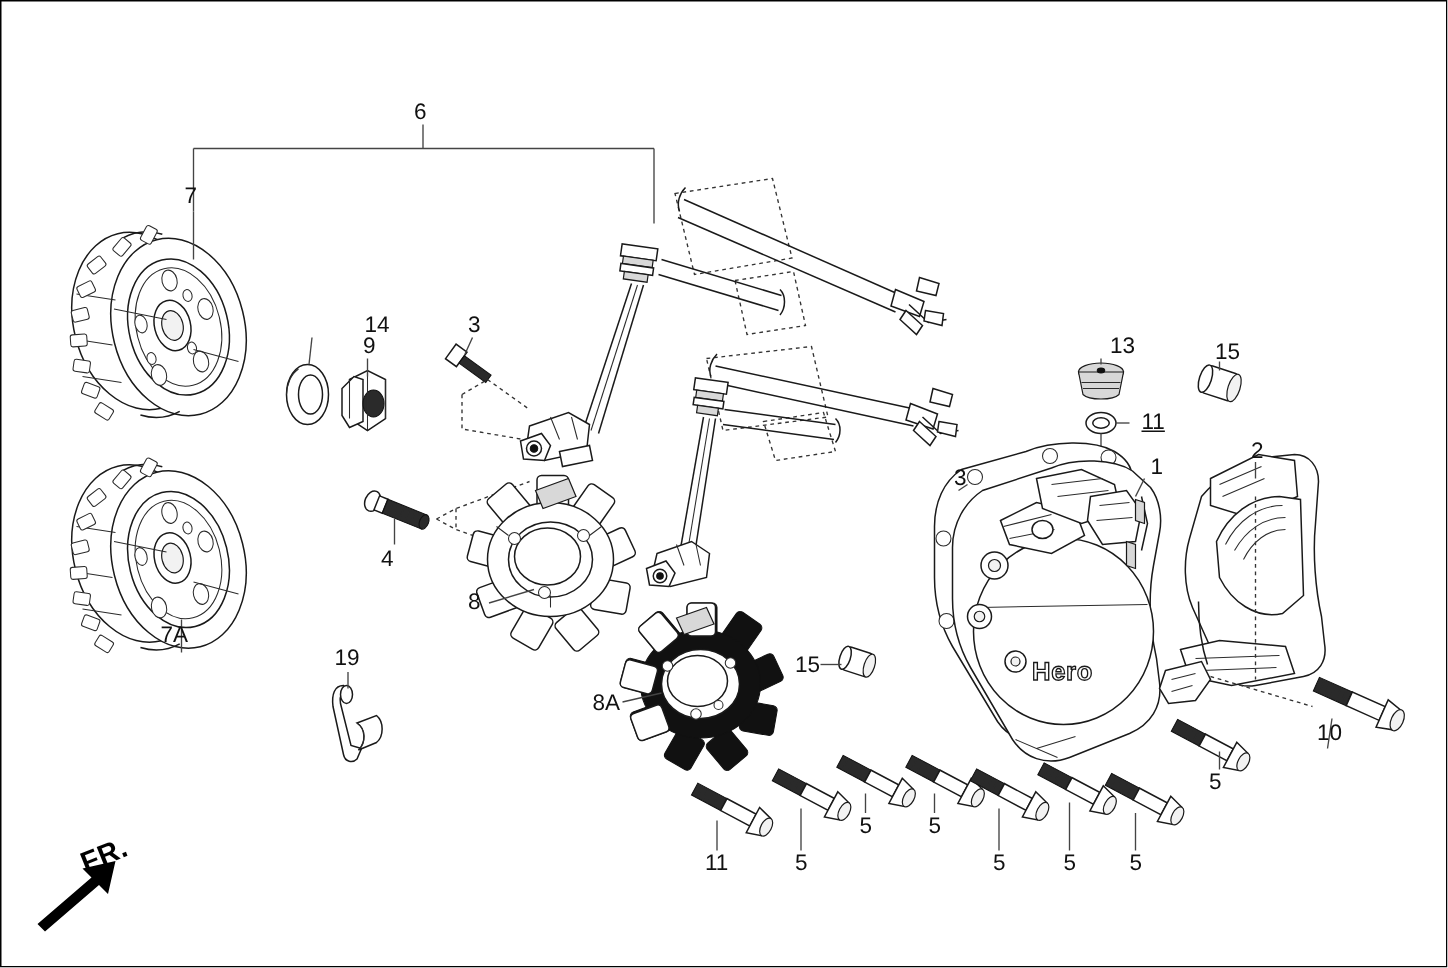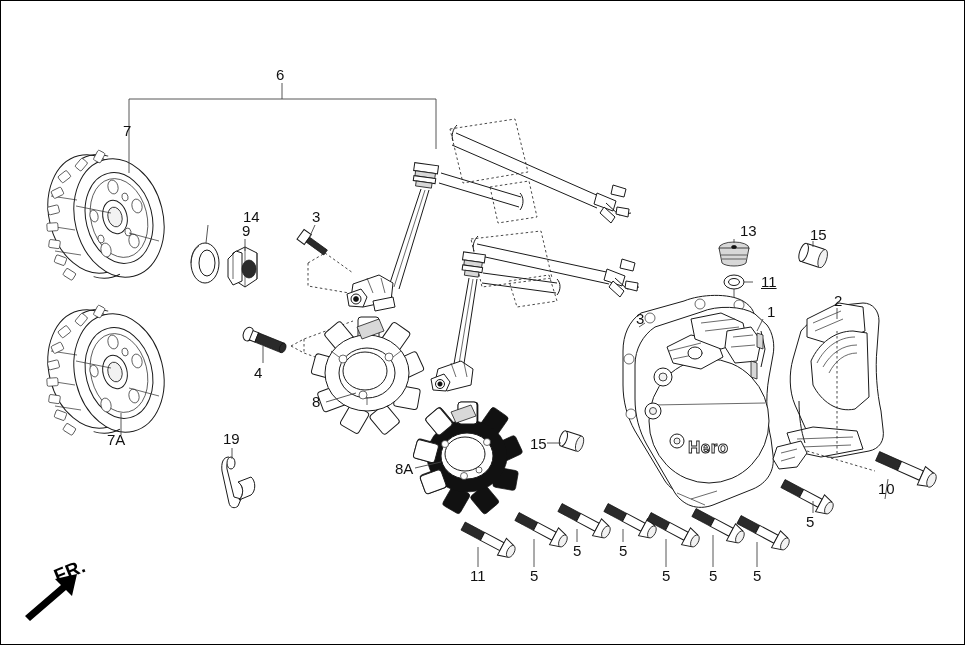--- a/index.html
+++ b/index.html
@@ -573,21 +573,21 @@
 <div class="callout" style="left:241px; top:222px;">9</div>
 <div class="callout" style="left:311px; top:208px;">3</div>
 <div class="callout" style="left:739px; top:222px;">13</div>
 <div class="callout" style="left:809px; top:226px;">15</div>
 <div class="callout" style="left:760px; top:273px;text-decoration:underline;">11</div>
 <div class="callout" style="left:635px; top:310px;">3</div>
 <div class="callout" style="left:766px; top:303px;">1</div>
 <div class="callout" style="left:833px; top:292px;">2</div>
 <div class="callout" style="left:253px; top:364px;">4</div>
 <div class="callout" style="left:311px; top:393px;">8</div>
-<div class="callout" style="left:106px; top:431px;">7A</div>
+<div class="callout" style="left:106px; top:415px;">7A</div>
 <div class="callout" style="left:222px; top:430px;">19</div>
 <div class="callout" style="left:529px; top:435px;">15</div>
 <div class="callout" style="left:394px; top:460px;">8A</div>
 <div class="callout" style="left:877px; top:480px;">10</div>
 <div class="callout" style="left:805px; top:513px;">5</div>
 <div class="callout" style="left:752px; top:567px;">5</div>
 <div class="callout" style="left:708px; top:567px;">5</div>
 <div class="callout" style="left:661px; top:567px;">5</div>
 <div class="callout" style="left:618px; top:542px;">5</div>
 <div class="callout" style="left:572px; top:542px;">5</div>

